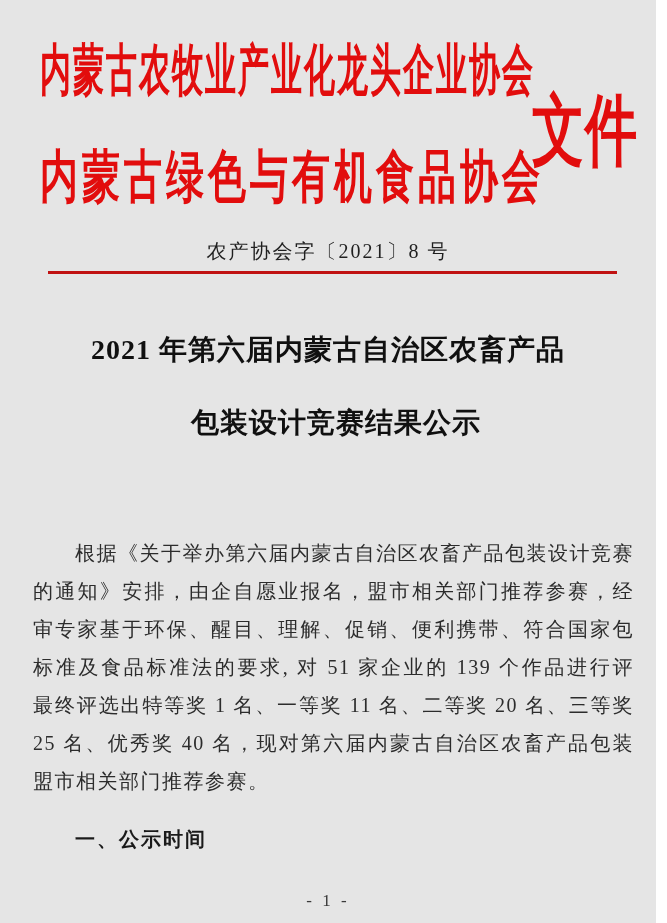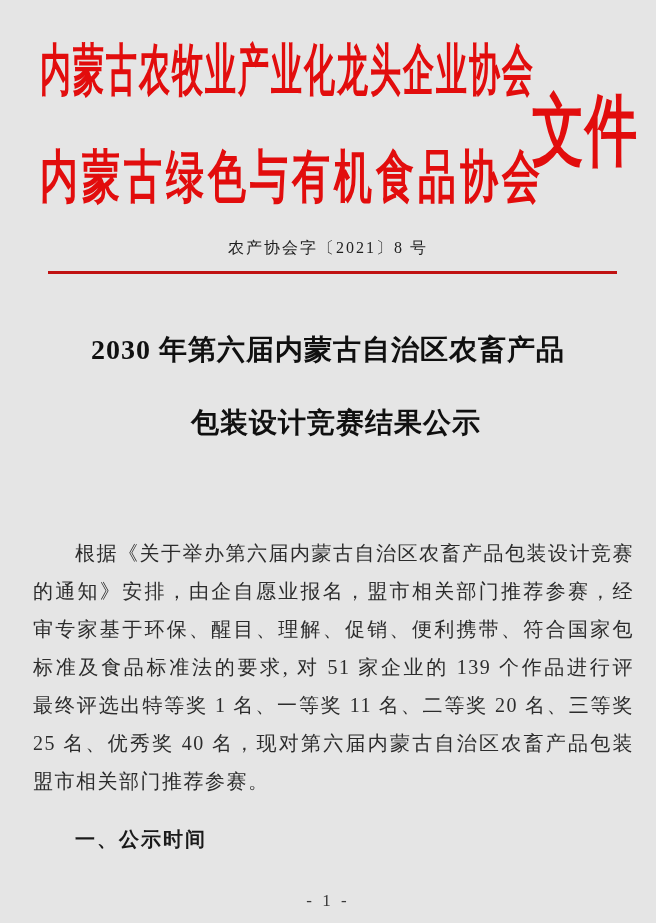--- a/index.html
+++ b/index.html
@@ -45,21 +45,21 @@
     letter-spacing:1px;
     white-space:nowrap;
     transform:scaleY(1.5);
     transform-origin:0 0;
   }
   
   .doc-number{
     position:absolute;
     left:0;top:238px;width:100%;
     text-align:center;
-    font-size:16px;letter-spacing:2px;
+    font-size:20px;letter-spacing:2px;
     color:#1f1f1f;
   }
   .red-rule{
     position:absolute;
     left:48px;top:271px;
     width:569px;height:3px;
     background:var(--line-red);
   }
   
   .doc-title{
@@ -124,21 +124,21 @@
   <div class="org-line org-line-1">内蒙古农牧业产业化龙头企业协会</div>
 
   <div class="org-line org-line-2">内蒙古绿色与有机食品协会</div>
 
   <div class="doc-type">文件</div>
 
   <div class="doc-number">农产协会字〔2021〕8 号</div>
 
   <div class="red-rule"></div>
 
-  <div class="doc-title doc-title-1">2030 年第六届内蒙古自治区农畜产品</div>
+  <div class="doc-title doc-title-1">2021 年第六届内蒙古自治区农畜产品</div>
 
   <div class="doc-title doc-title-2">包装设计竞赛结果公示</div>
 
   <div class="body-block">
     <div class="body-line jl indent-2em">根据《关于举办第六届内蒙古自治区农畜产品包装设计竞赛</div>
     <div class="body-line jl">的通知》安排，由企自愿业报名，盟市相关部门推荐参赛，经评</div>
     <div class="body-line jl">审专家基于环保、醒目、理解、促销、便利携带、符合国家包装</div>
     <div class="body-line jl">标准及食品标准法的要求, 对 51 家企业的 139 个作品进行评选。</div>
     <div class="body-line jl">最终评选出特等奖 1 名、一等奖 11 名、二等奖 20 名、三等奖</div>
     <div class="body-line jl">25 名、优秀奖 40 名，现对第六届内蒙古自治区农畜产品包装设</div>

